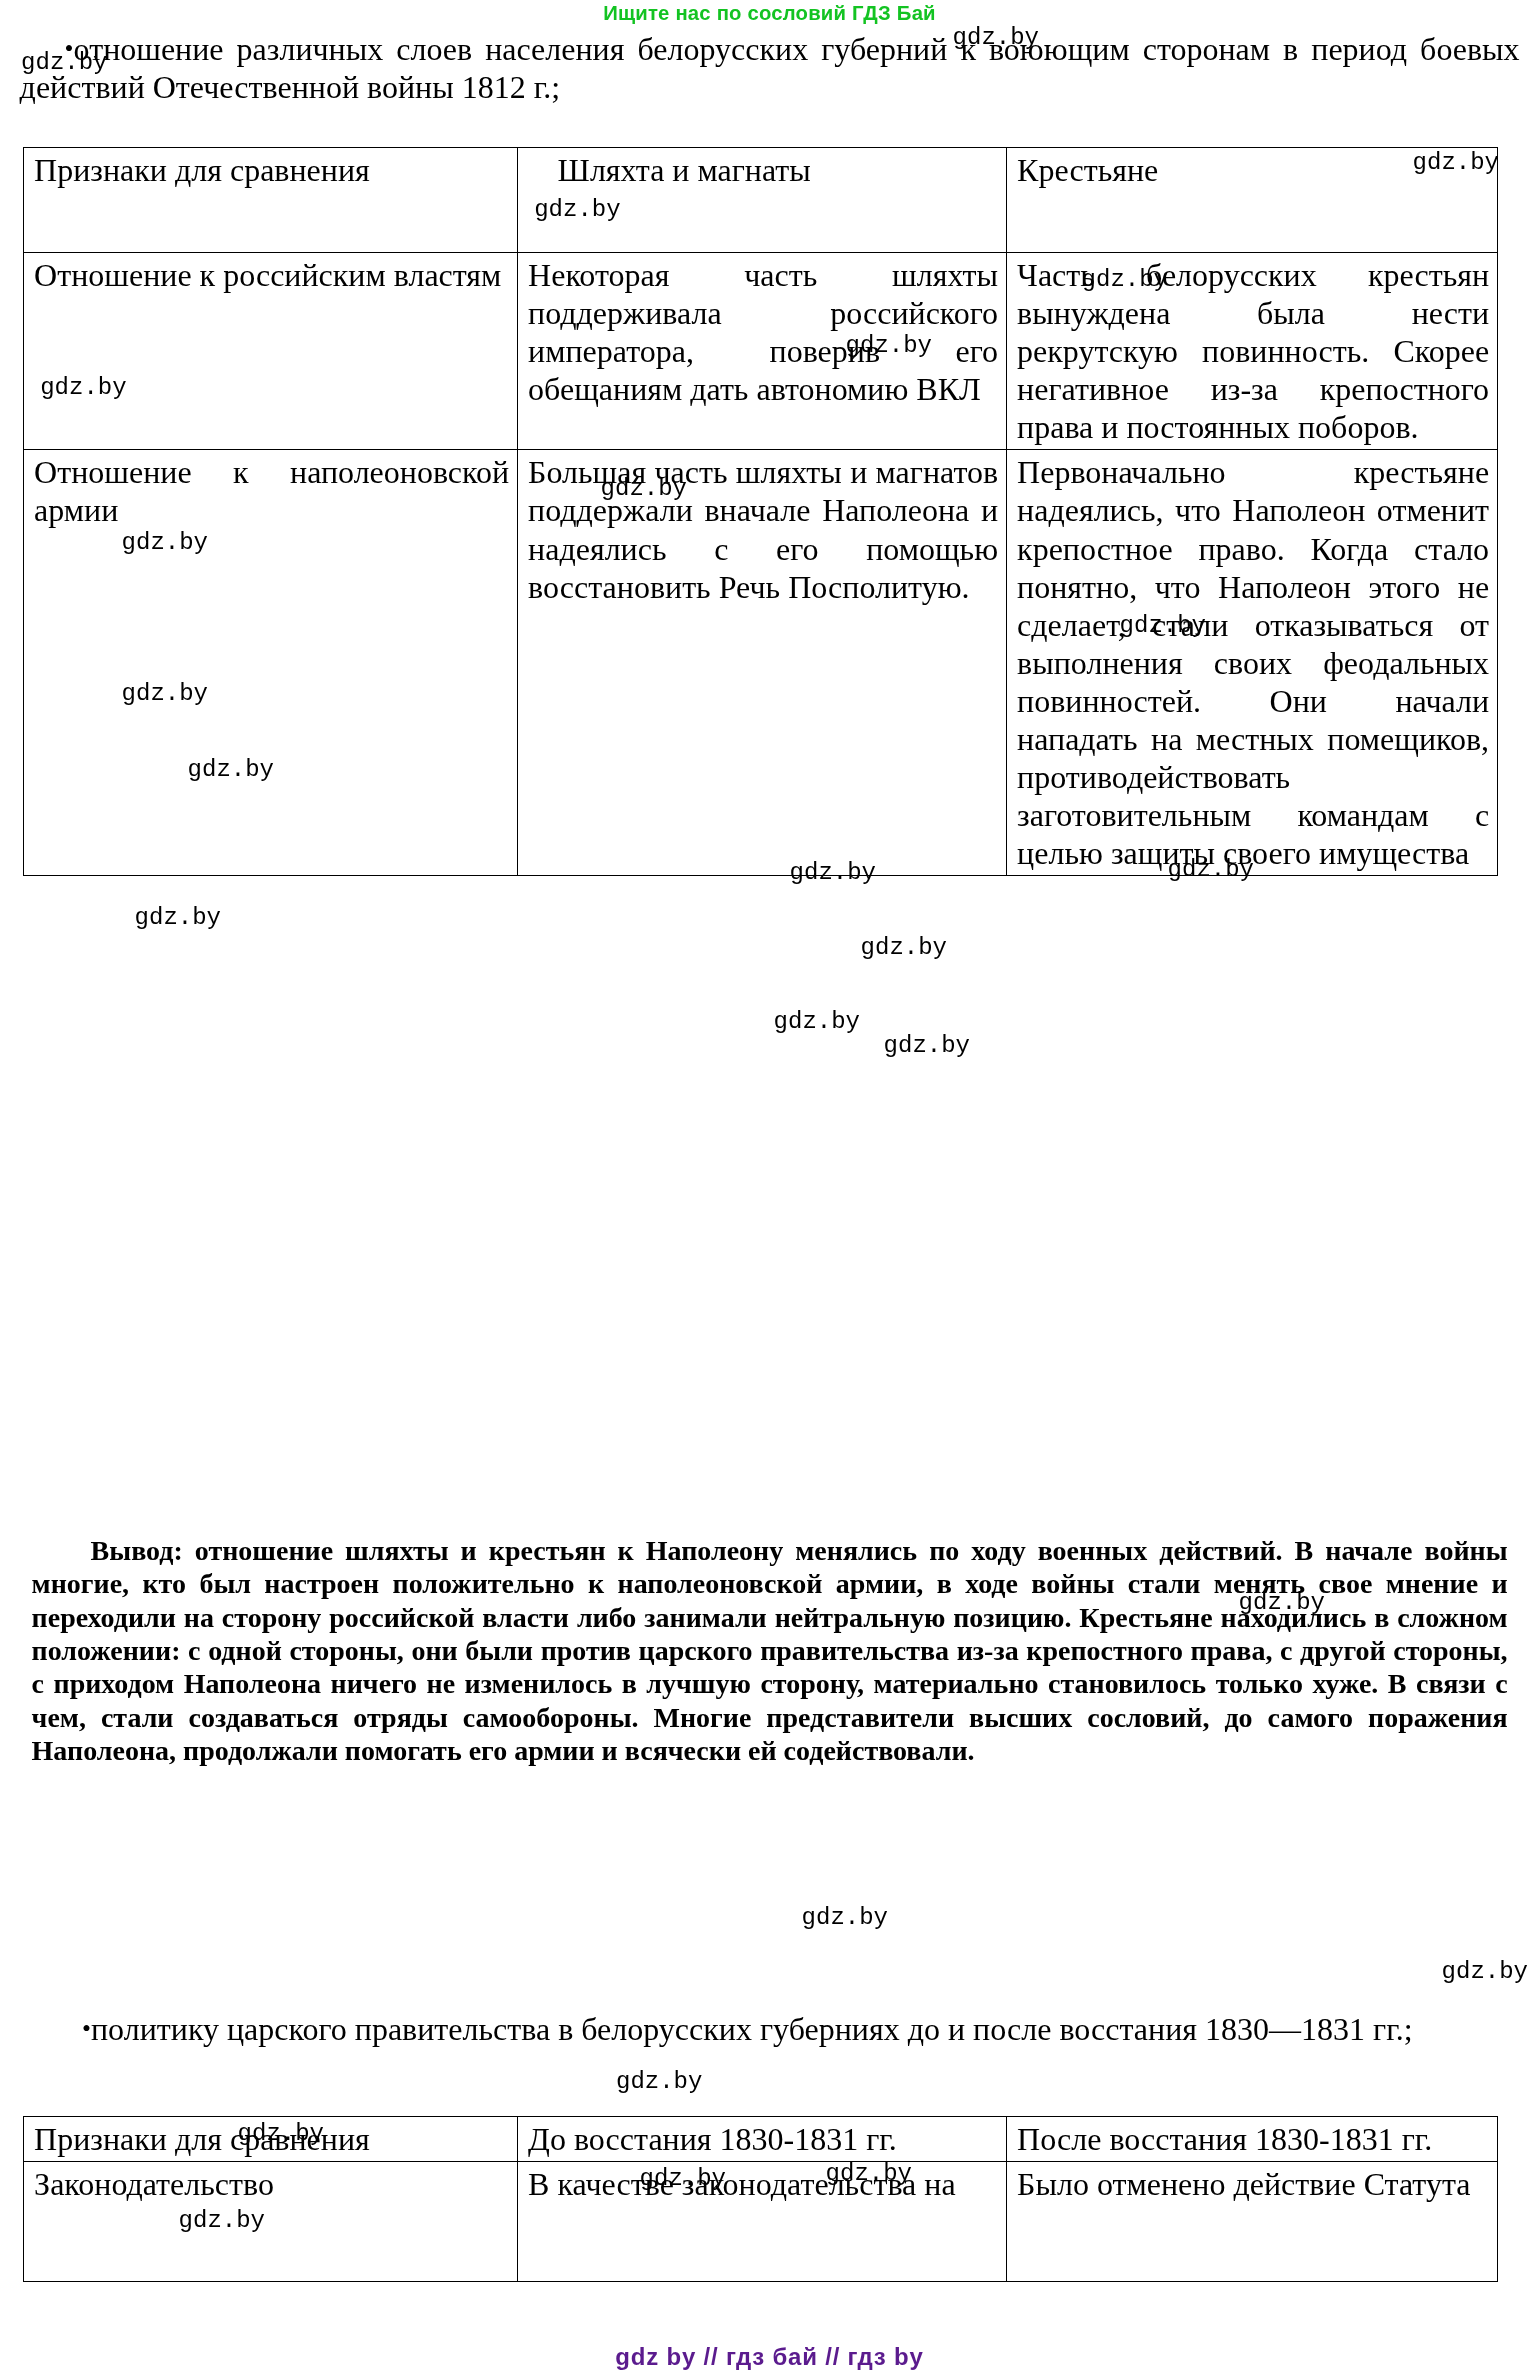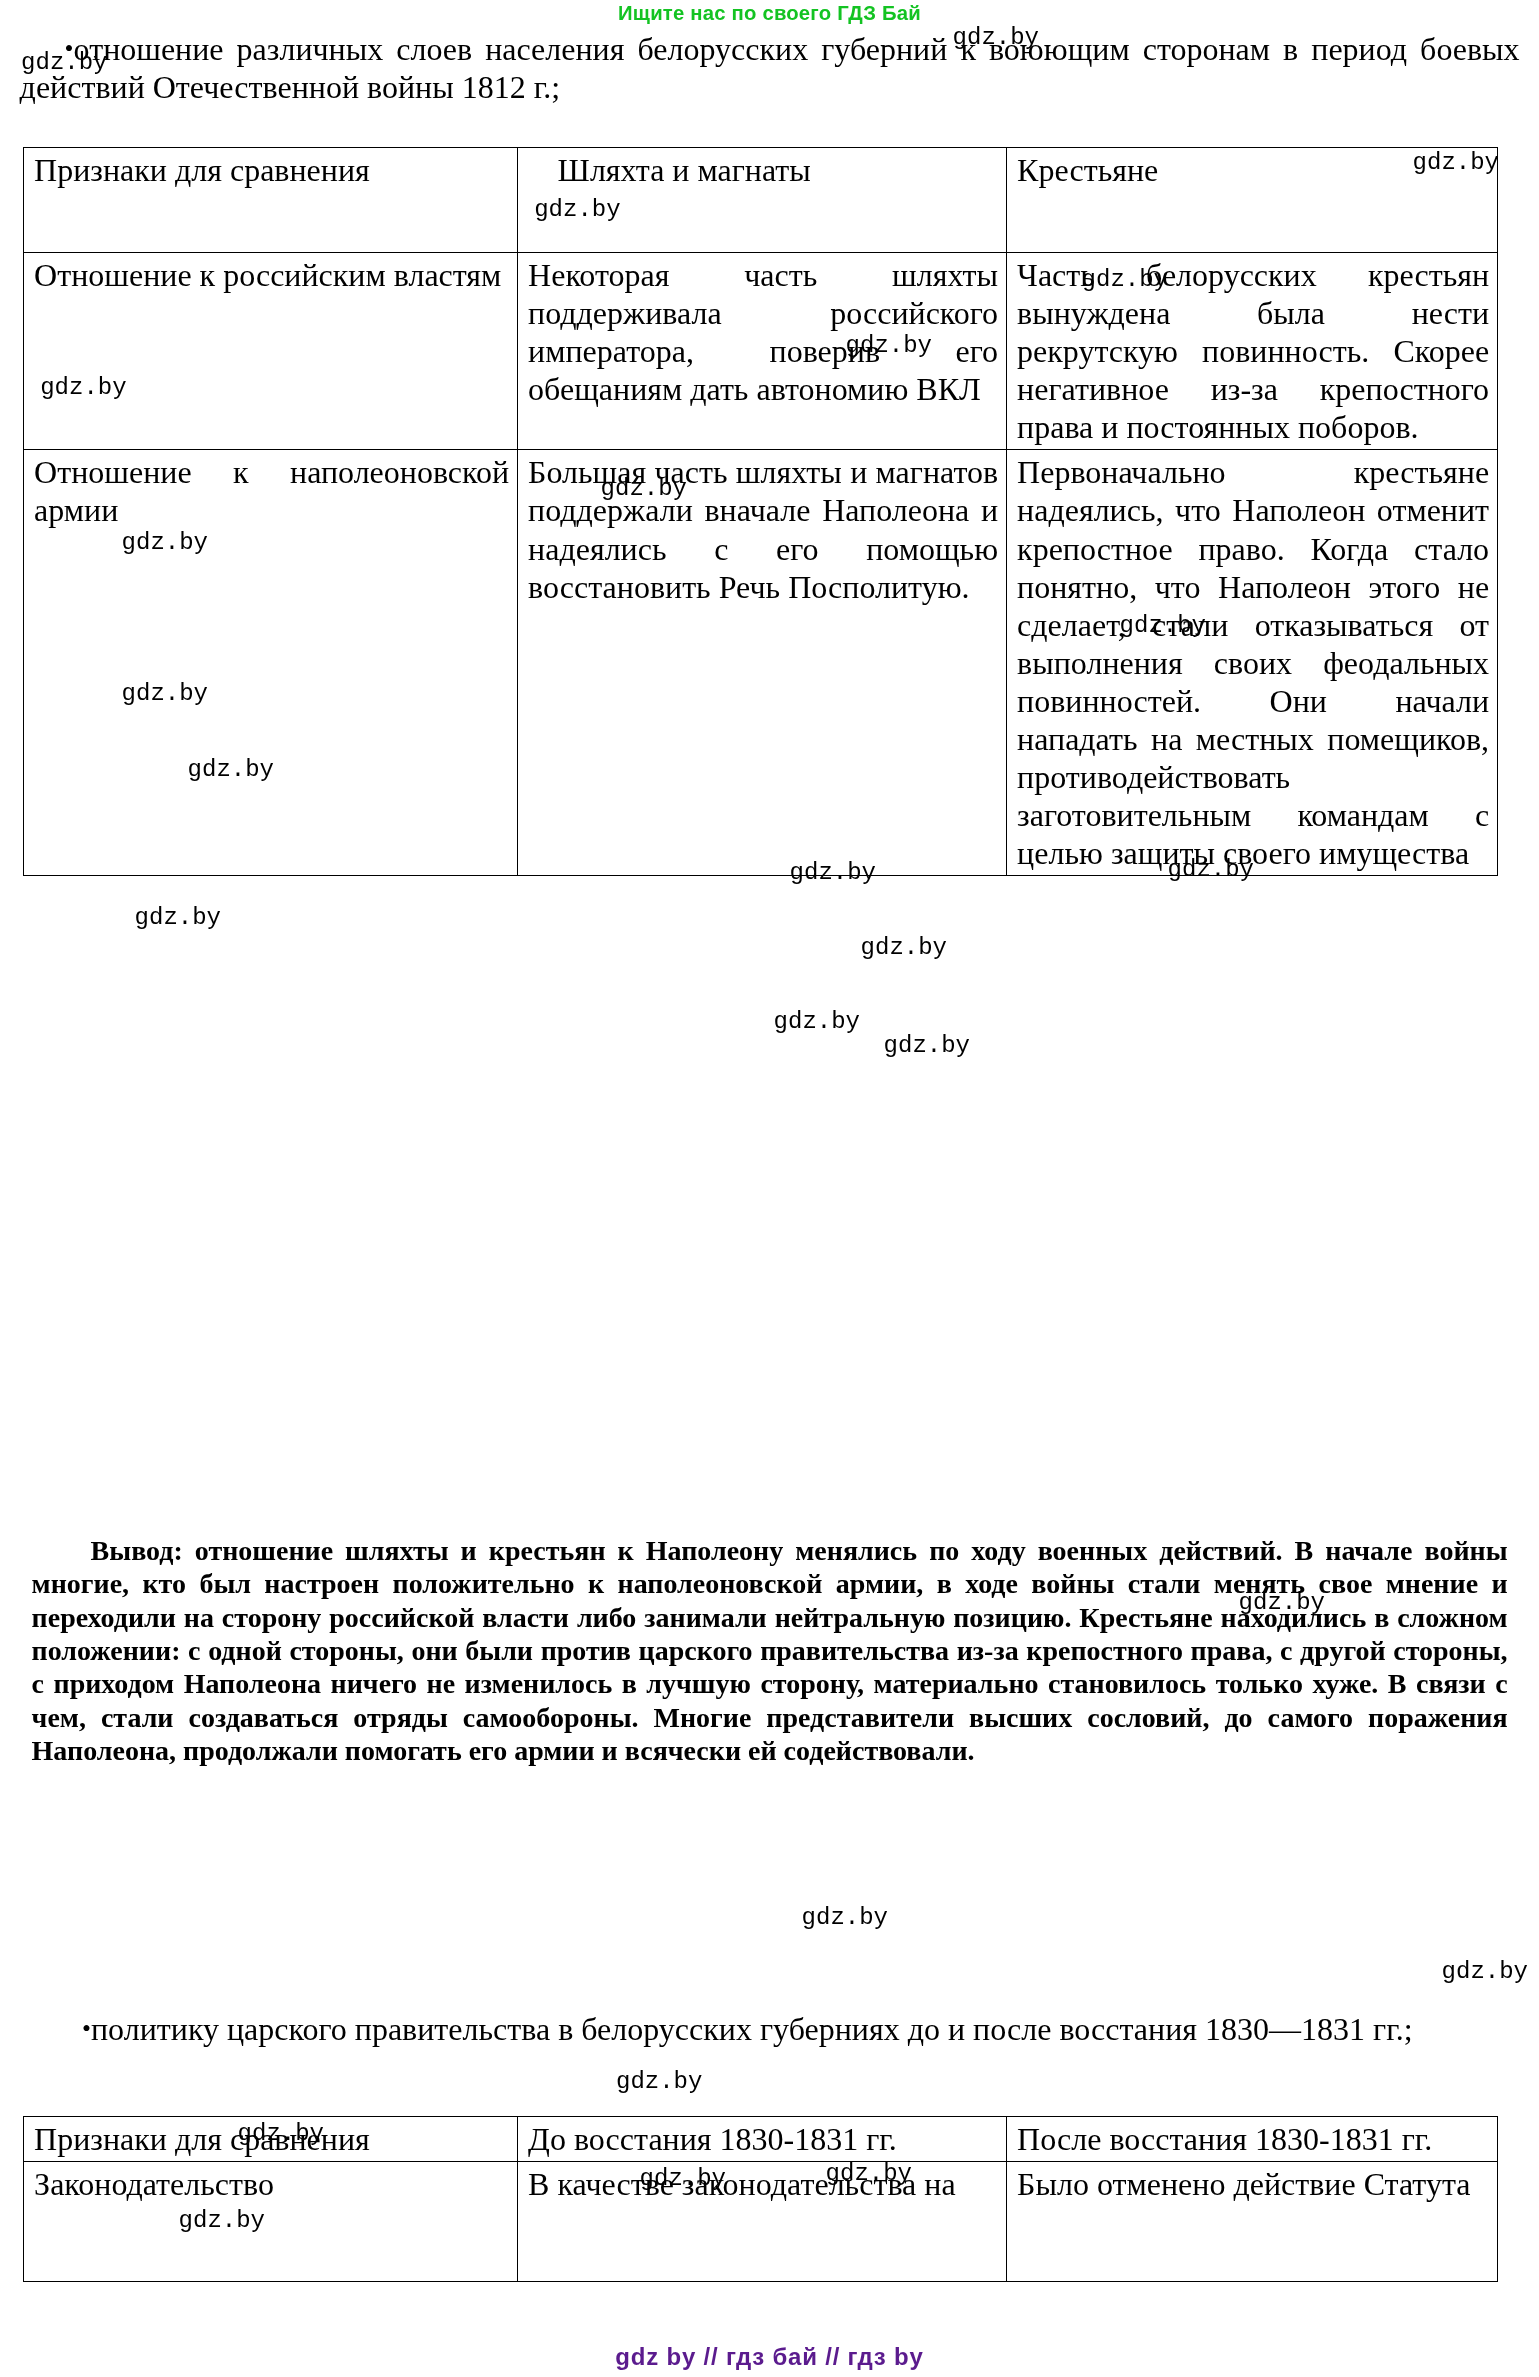--- a/index.html
+++ b/index.html
@@ -118,21 +118,21 @@
   #table1-block { position: absolute; top: 147px; left: 22.6px; }
   #vyvod-block { position: absolute; top: 1522px; left: 19.6px; width: 1500px; }
   #bullet2-block { position: absolute; top: 2010px; left: 37px; width: 1500px; }
   #table2-block { position: absolute; top: 2116px; left: 22.6px; }
 </style>
 </head>
 <body>
 
 <div class="page">
 
-  <div class="promo-header">Ищите нас по своего ГДЗ Бай</div>
+  <div class="promo-header">Ищите нас по сословий ГДЗ Бай</div>
 
   <div id="top-block">
     <p class="bullet-para"><span class="bullet-dot">•</span><span>отношение различных слоев населения белорусских губерний к воюющим сторонам в период боевых действий Отечественной войны 1812 г.;</span></p>
     <span class="wm" style="left:1.5px; top:21px;">gdz.by</span>
     <span class="wm" style="left:933px; top:-4.5px;">gdz.by</span>
   </div>
 
   <div id="table1-block">
     <table class="cmp">
       <colgroup>

